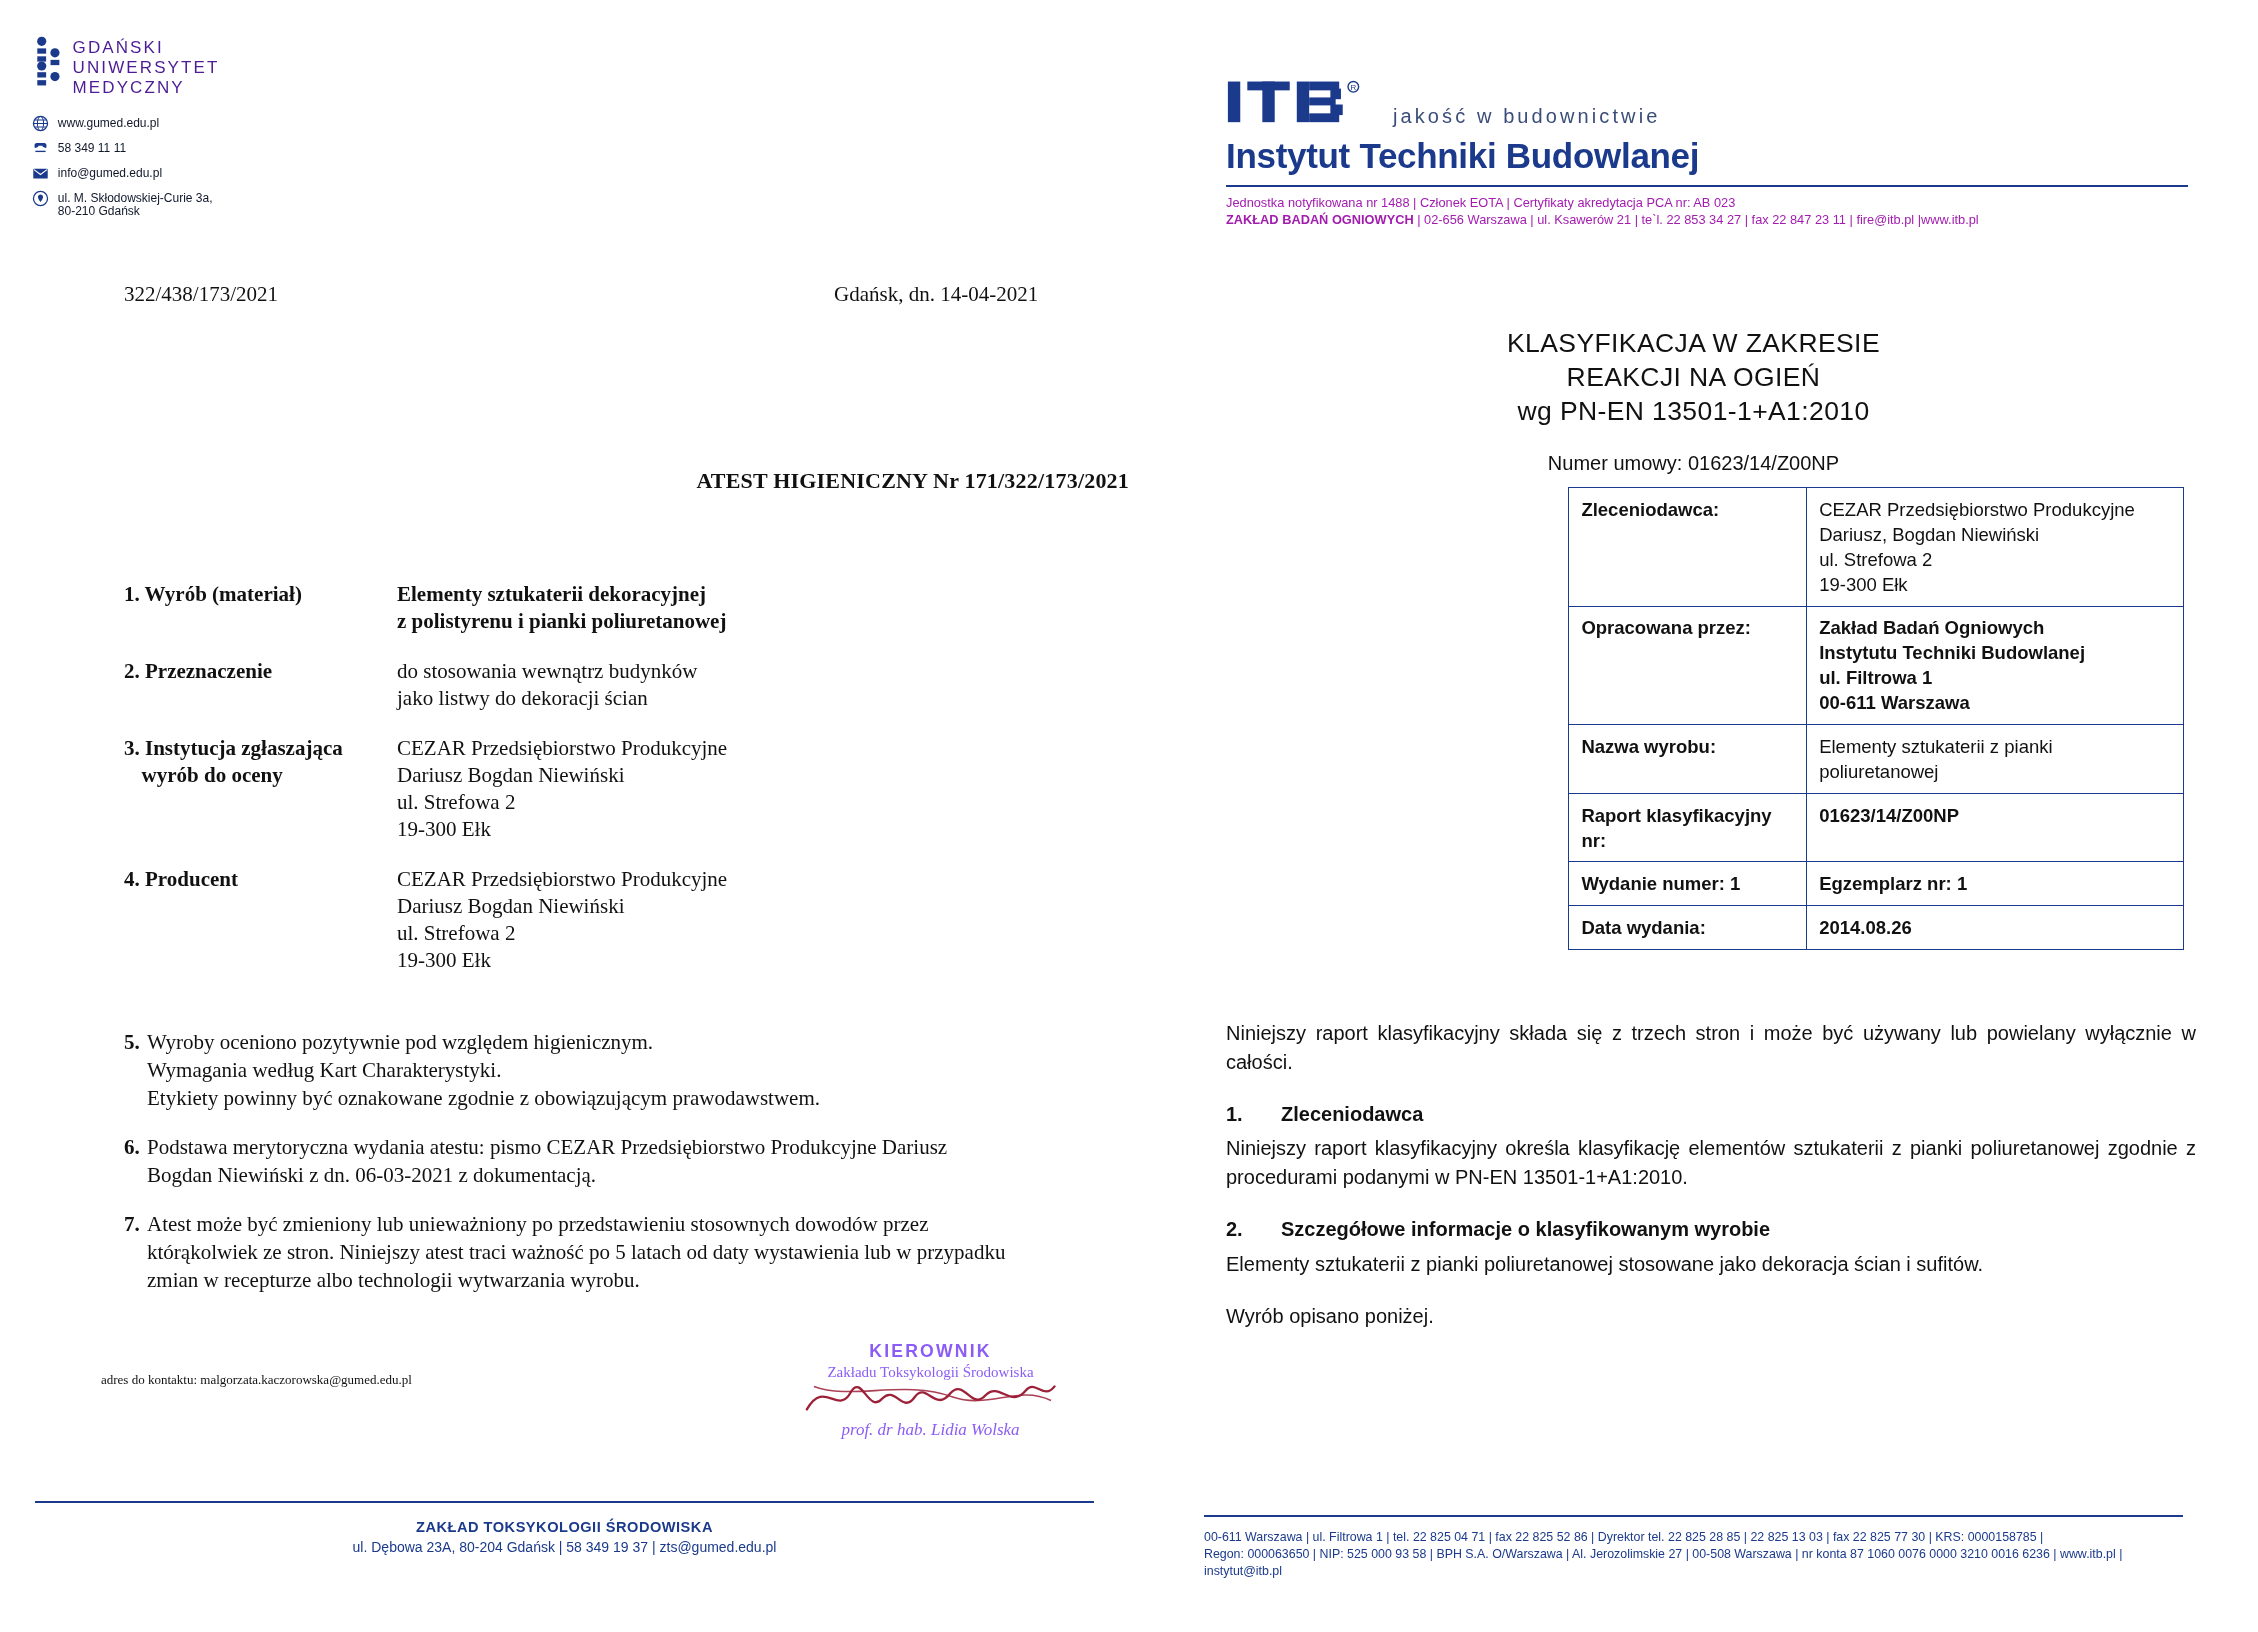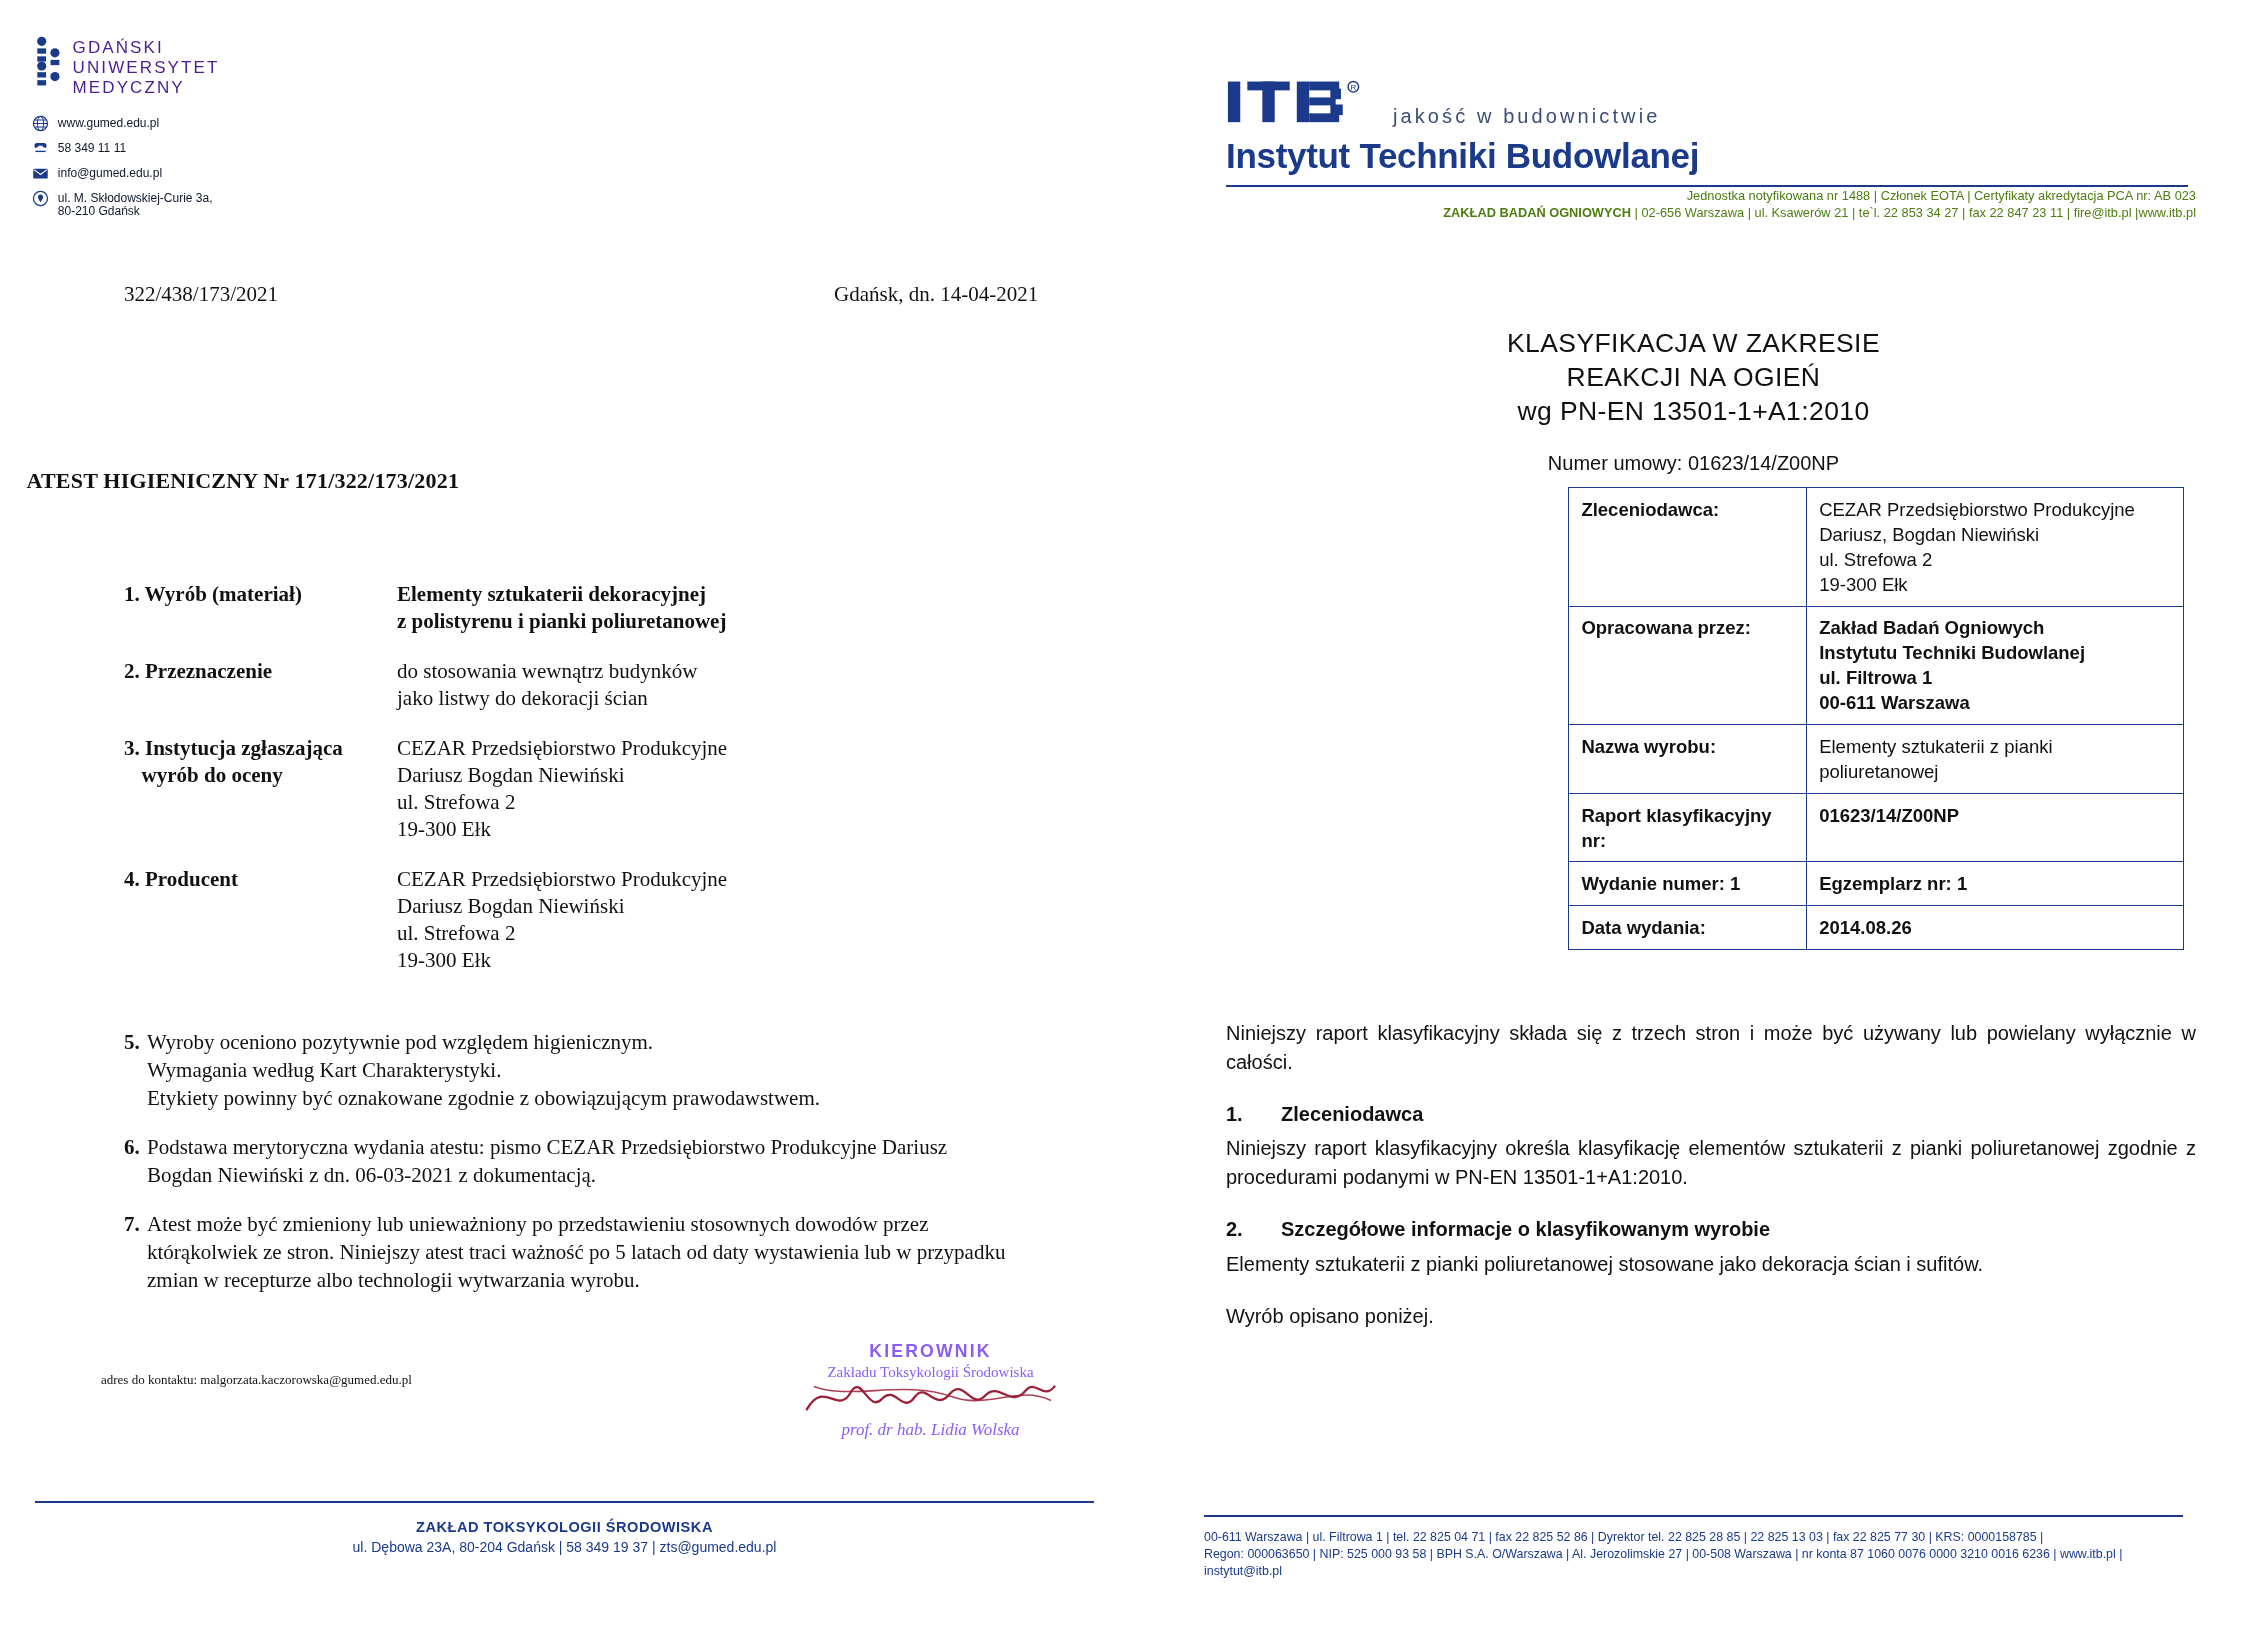--- a/index.html
+++ b/index.html
@@ -99,21 +99,21 @@
     position: absolute;
     left: 834px;
     top: 0;
   }
 
   .atest-title {
     position: absolute;
     left: 0;
     top: 468px;
     width: 1129px;
-    text-align: left;
+    text-align: right;
     font-size: 22px;
     font-weight: bold;
     letter-spacing: 0.2px;
     padding-left: 26.5px;
     box-sizing: border-box;
   }
 
   .items {
     position: absolute;
     left: 124px;
@@ -249,23 +249,23 @@
   }
   .itb-rule {
     height: 1.8px;
     background: #1b3a8c;
     width: 962px;
     margin-top: 8.8px;
   }
   .itb-sub {
     font-family: "Liberation Sans", sans-serif;
     font-size: 12.8px;
-    color: #4d7c0f;
+    color: #a21caf;
+    margin-top: 7px;
     line-height: 17px;
-    text-align: right;
   }
   .itb-sub b { font-weight: bold; }
 
   .klas-title {
     position: absolute;
     left: 0;
     top: 326px;
     width: 1129px;
     text-align: center;
     font-family: "Liberation Sans", sans-serif;

